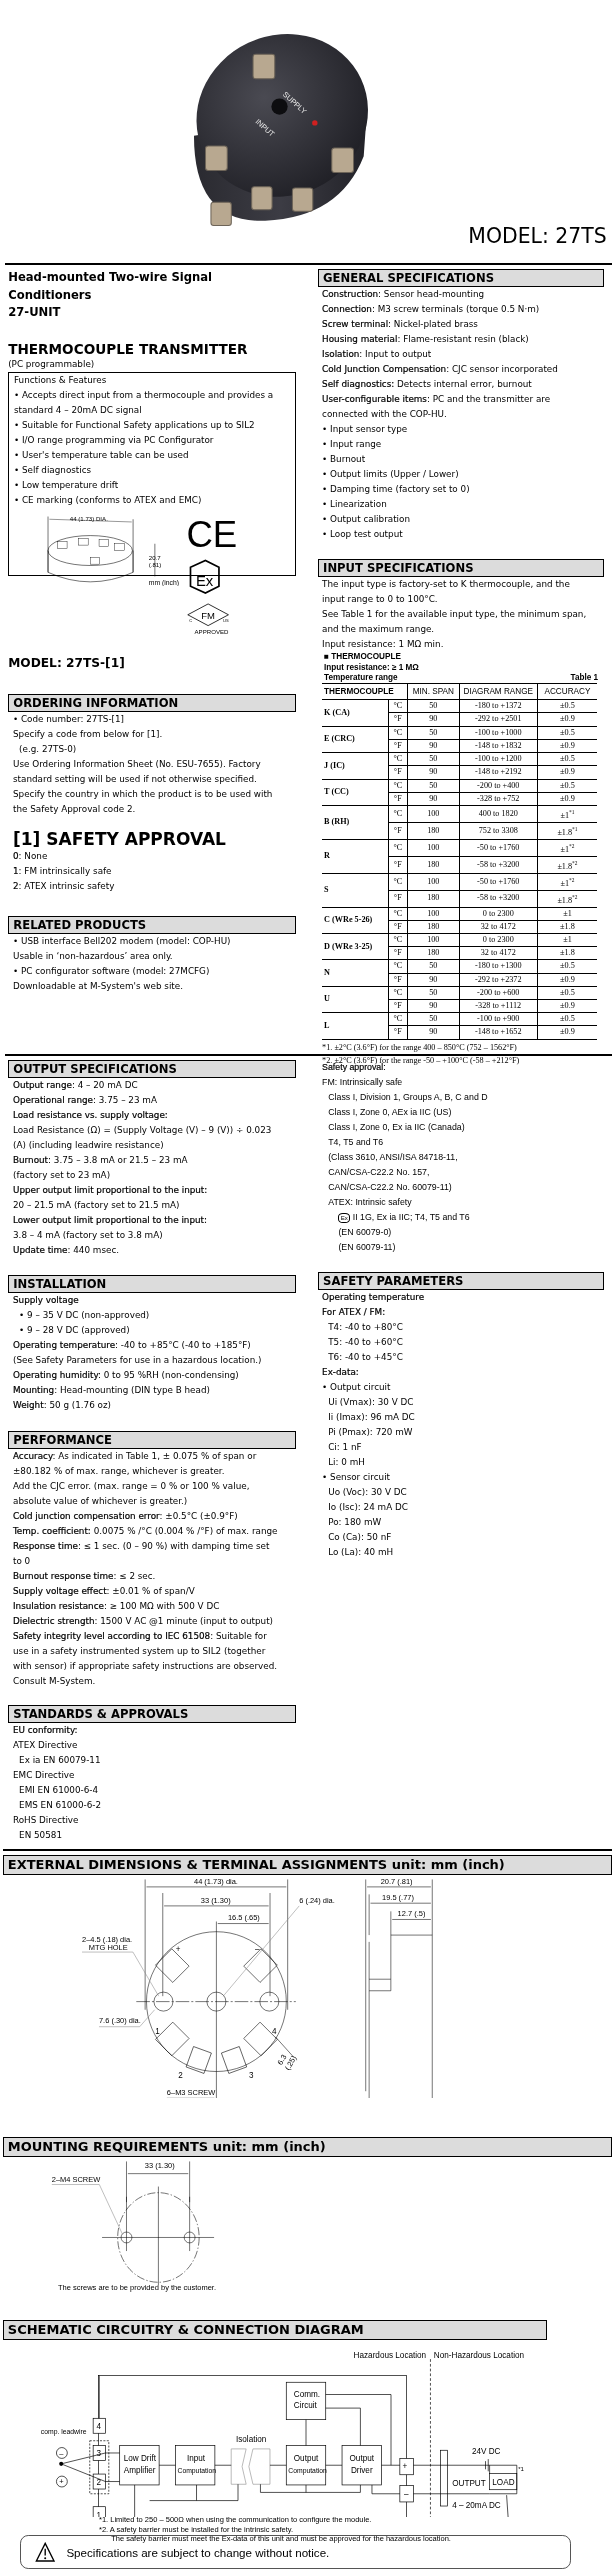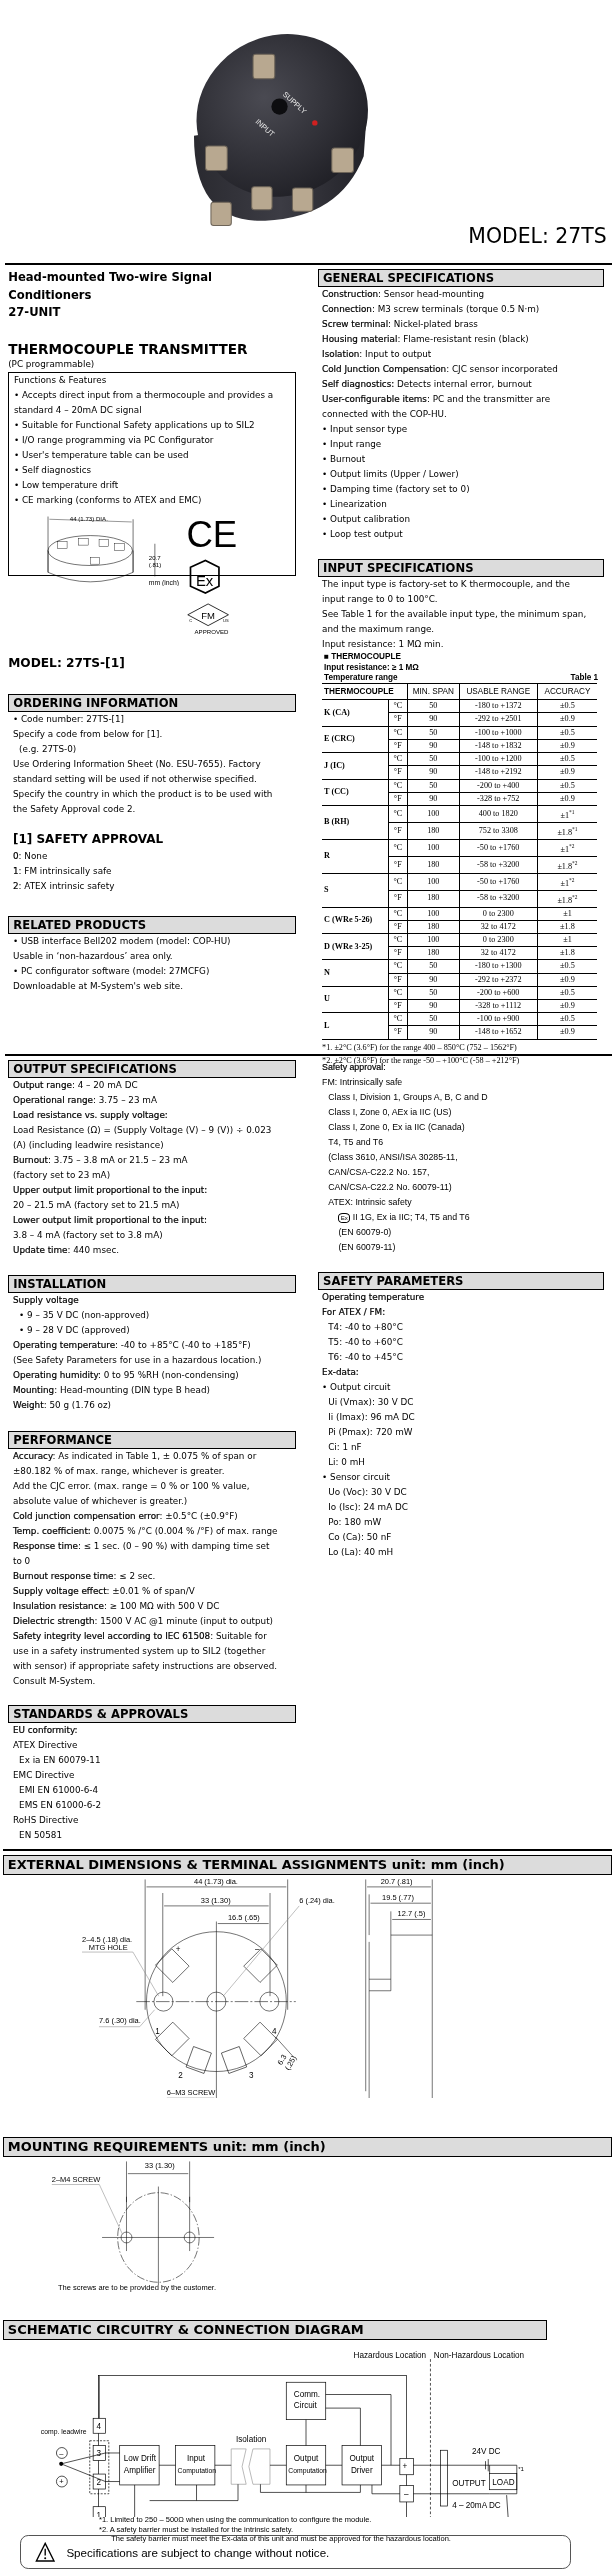--- a/index.html
+++ b/index.html
@@ -123,21 +123,21 @@
     <div class="line">Specify a code from below for [1].</div>
     <div class="line" style="padding-left:6.1px;"> (e.g. 27TS-0)</div>
     <div class="line">Use Ordering Information Sheet (No. ESU-7655). Factory</div>
     <div class="line">standard setting will be used if not otherwise specified.</div>
     <div class="line">Specify the country in which the product is to be used with</div>
     <div class="line">the Safety Approval code 2.</div>
   </div>
 </div>
 
 <div class="abs col-l" style="top:831px; padding-left:4.8px;">
-  <div class="bigger-t" style="font-size:12px; line-height:17.7px;">[1] SAFETY APPROVAL</div>
+  <div class="bigger-t" style="font-size:17px; line-height:17.7px;">[1] SAFETY APPROVAL</div>
   <div class="line"><b>0</b><span>: None</span></div>
   <div class="line"><b>1</b><span>: FM intrinsically safe</span></div>
   <div class="line"><b>2</b><span>: ATEX intrinsic safety</span></div>
 </div>
 
 <div class="abs col-l" style="top:916px;">
   <div class="sec-h">RELATED PRODUCTS</div>
   <div style="padding-left:4.8px;">
     <div class="line">• USB interface Bell202 modem (model: COP-HU)</div>
     <div class="line">Usable in ‘non-hazardous’ area only.</div>
@@ -187,21 +187,21 @@
       <div style="display:flex; justify-content:space-between; width:274px;">
         <span>Temperature range</span>
         <span>Table 1</span>
       </div>
     </div>
     <table class="tc">
       <tbody id="tc-body">
         <tr class="hd">
           <td class="nm" colspan="2" style="border-right:0.7px solid #000;">THERMOCOUPLE</td>
           <td class="ms">MIN. SPAN</td>
-          <td class="ur">USABLE RANGE</td>
+          <td class="ur">DIAGRAM RANGE</td>
           <td>ACCURACY</td>
         </tr>
       <tr>
             <td class="nm" rowspan="2">K (CA)</td>
             <td class="u"><span>°C</span></td>
             <td class="ms"><span>50</span></td>
             <td class="ur"><span>-180 to +1372</span></td>
             <td><span>±0.5</span></td>
           </tr>
           <tr>
@@ -433,21 +433,21 @@
 </div>
 
 <div class="abs col-r" style="top:1060px; padding-left:4.1px;">
   <div id="sa-lines">
       <div class="line" style="font-family: &quot;Liberation Sans&quot;, sans-serif;"><b>Safety approval:</b></div>
       <div class="line" style="font-family: &quot;Liberation Sans&quot;, sans-serif;"><span>FM: Intrinsically safe</span></div>
       <div class="line ind" style="font-family: &quot;Liberation Sans&quot;, sans-serif;"><span>Class I, Division 1, Groups A, B, C and D</span></div>
       <div class="line ind" style="font-family: &quot;Liberation Sans&quot;, sans-serif;"><span>Class I, Zone 0, AEx ia IIC (US)</span></div>
       <div class="line ind" style="font-family: &quot;Liberation Sans&quot;, sans-serif;"><span>Class I, Zone 0, Ex ia IIC (Canada)</span></div>
       <div class="line ind" style="font-family: &quot;Liberation Sans&quot;, sans-serif;"><span>T4, T5 and T6</span></div>
-      <div class="line ind" style="font-family: &quot;Liberation Sans&quot;, sans-serif;"><span>(Class 3610, ANSI/ISA 30285-11,</span></div>
+      <div class="line ind" style="font-family: &quot;Liberation Sans&quot;, sans-serif;"><span>(Class 3610, ANSI/ISA 84718-11,</span></div>
       <div class="line ind" style="font-family: &quot;Liberation Sans&quot;, sans-serif;"><span>CAN/CSA-C22.2 No. 157,</span></div>
       <div class="line ind" style="font-family: &quot;Liberation Sans&quot;, sans-serif;"><span>CAN/CSA-C22.2 No. 60079-11)</span></div>
       <div class="line ind" style="font-family: &quot;Liberation Sans&quot;, sans-serif;"><span>ATEX: Intrinsic safety</span></div>
     </div>
   <div class="line ind2" style="font-family:'Liberation Sans',sans-serif;">
     <span style="display:inline-block; border:0.7px solid #000; border-radius:40%; font-size:6.1px; padding:0 1.4px; line-height:7.5px;">Ex</span>
     <span>II 1G, Ex ia IIC; T4, T5 and T6</span>
   </div>
   <div class="line ind2" style="font-family:'Liberation Sans',sans-serif;">(EN 60079-0)</div>
   <div class="line ind2" style="font-family:'Liberation Sans',sans-serif;">(EN 60079-11)</div>

